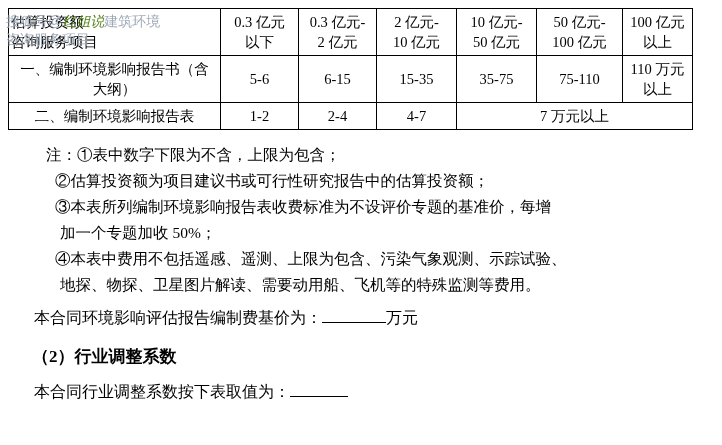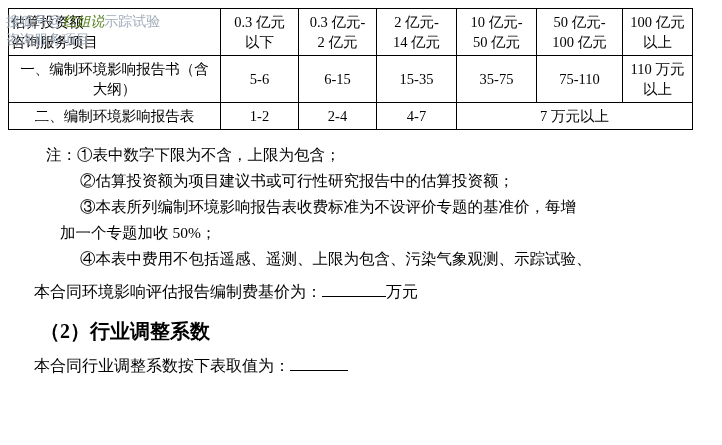--- a/index.html
+++ b/index.html
@@ -103,21 +103,21 @@
     font-size: 15.5px;
     line-height: 26px;
   }
   .note-line {
     white-space: nowrap;
   }
   .note-first {
     padding-left: 46px;
   }
   .note-indent {
-    padding-left: 80px;
+    padding-left: 55px;
   }
   .note-cont {
     padding-left: 60px;
   }
 
   .para {
     font-size: 16px;
     line-height: 28px;
     padding-left: 34px;
     margin-top: 6px;
@@ -126,35 +126,35 @@
   .blank {
     display: inline-block;
     border-bottom: 1px solid #000;
     width: 64px;
     vertical-align: baseline;
   }
   .blank.short {
     width: 58px;
   }
   .section-head {
-    font-size: 20px;
+    font-size: 17px;
     font-weight: bold;
     line-height: 30px;
-    padding-left: 40px;
+    padding-left: 32px;
     margin-top: 10px;
     white-space: nowrap;
   }
 </style>
 </head>
 <body>
 
 <div class="page">
 
   <div class="watermark">
-    <span>搜狐号@</span><span class="wm-red">红姐说</span><span>示踪试验</span>
+    <span>搜狐号@</span><span class="wm-red">红姐说</span><span>建筑环境</span>
     <span class="wm-line2">咨询服务项目</span>
   </div>
 
   <table class="fee-table">
     <colgroup>
       <col class="c0">
         <col class="c1">
         <col class="c2">
         <col class="c3">
         <col class="c4">
@@ -170,21 +170,21 @@
         <td class="head-cell">
           <div>0.3 亿元</div>
           <div>以下</div>
         </td>
         <td class="head-cell">
           <div>0.3 亿元-</div>
           <div>2 亿元</div>
         </td>
         <td class="head-cell">
           <div>2 亿元-</div>
-          <div>14 亿元</div>
+          <div>10 亿元</div>
         </td>
         <td class="head-cell">
           <div>10 亿元-</div>
           <div>50 亿元</div>
         </td>
         <td class="head-cell">
           <div>50 亿元-</div>
           <div>100 亿元</div>
         </td>
         <td class="head-cell">
@@ -216,20 +216,21 @@
       </tr>
     </tbody>
   </table>
 
   <div class="notes">
     <div class="note-line note-first"><span>注：</span><span>①表中数字下限为不含，上限为包含；</span></div>
     <div class="note-line note-indent">②估算投资额为项目建议书或可行性研究报告中的估算投资额；</div>
     <div class="note-line note-indent">③本表所列编制环境影响报告表收费标准为不设评价专题的基准价，每增</div>
     <div class="note-line note-cont">加一个专题加收 50%；</div>
     <div class="note-line note-indent">④本表中费用不包括遥感、遥测、上限为包含、污染气象观测、示踪试验、</div>
+    <div class="note-line note-cont">地探、物探、卫星图片解读、需要动用船、飞机等的特殊监测等费用。</div>
   </div>
 
   <div class="para">
     <span>本合同环境影响评估报告编制费基价为：</span><span class="blank"></span><span>万元</span>
   </div>
 
   <div class="section-head">（2）行业调整系数</div>
 
   <div class="para">
     <span>本合同行业调整系数按下表取值为：</span><span class="blank short"></span>

